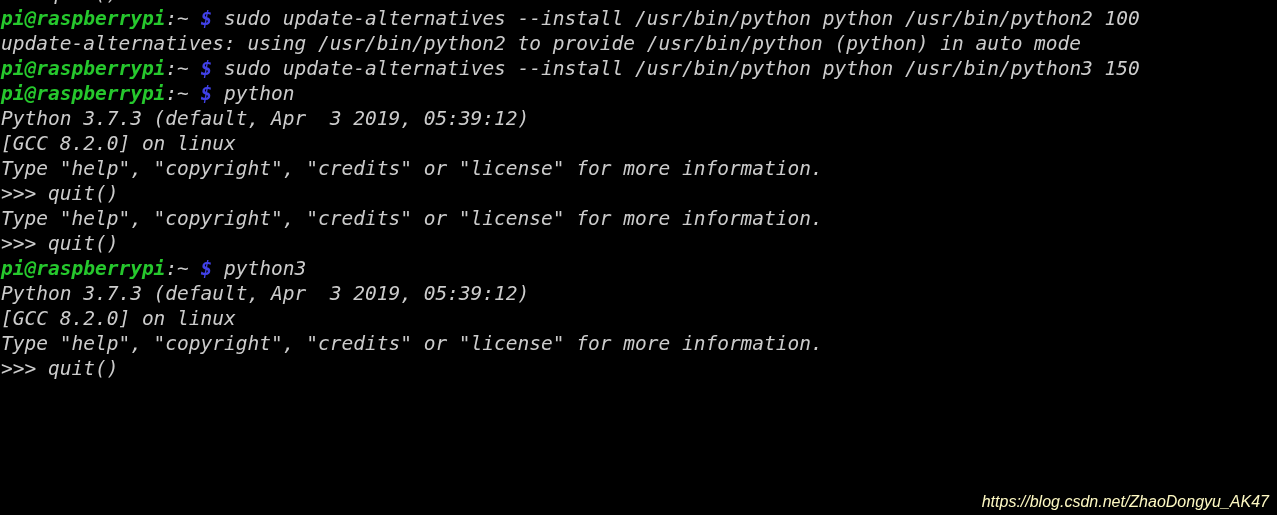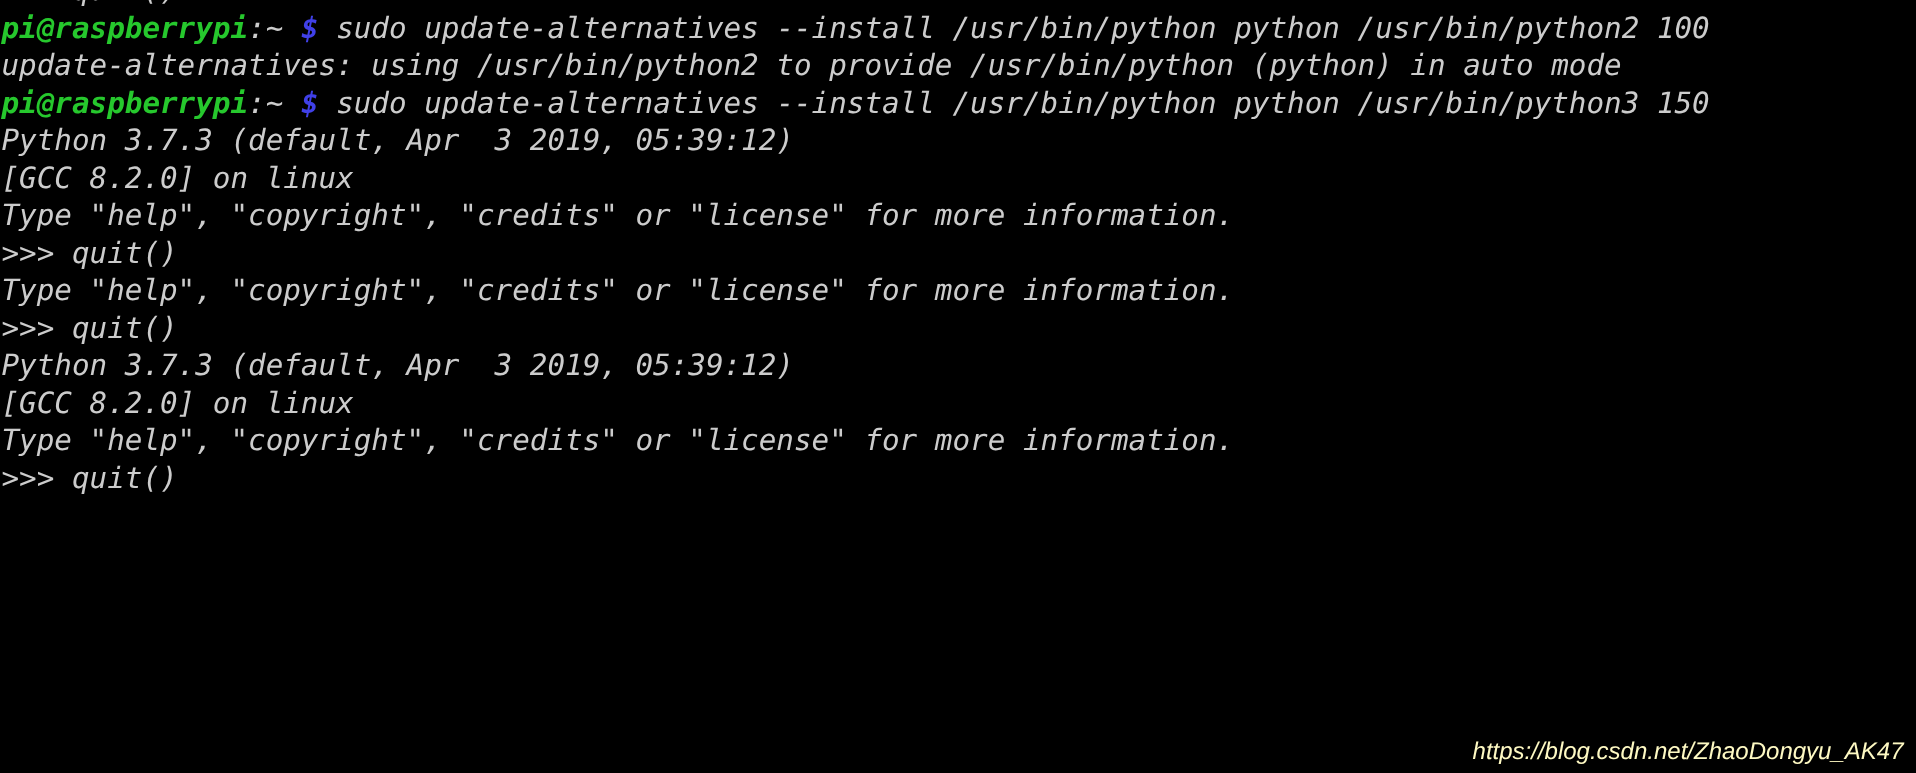--- a/index.html
+++ b/index.html
@@ -84,25 +84,27 @@
 </style>
 </head>
 <body>
 
 <div id="terminal">
   <div id="screen">
       <div class="line"><span class="seg out">&gt;&gt;&gt; quit()</span></div>
       <div class="line"><span class="seg userhost">pi@raspberrypi</span><span class="seg path">:~</span><span class="seg path"> </span><span class="seg dollar">$</span><span class="seg cmd"> sudo update-alternatives --install /usr/bin/python python /usr/bin/python2 100</span></div>
       <div class="line"><span class="seg out">update-alternatives: using /usr/bin/python2 to provide /usr/bin/python (python) in auto mode</span></div>
       <div class="line"><span class="seg userhost">pi@raspberrypi</span><span class="seg path">:~</span><span class="seg path"> </span><span class="seg dollar">$</span><span class="seg cmd"> sudo update-alternatives --install /usr/bin/python python /usr/bin/python3 150</span></div>
+      <div class="line"><span class="seg userhost">pi@raspberrypi</span><span class="seg path">:~</span><span class="seg path"> </span><span class="seg dollar">$</span><span class="seg cmd"> python</span></div>
       <div class="line"><span class="seg out">Python 3.7.3 (default, Apr  3 2019, 05:39:12)</span></div>
       <div class="line"><span class="seg out">[GCC 8.2.0] on linux</span></div>
       <div class="line"><span class="seg out">Type "help", "copyright", "credits" or "license" for more information.</span></div>
       <div class="line"><span class="seg out">&gt;&gt;&gt; quit()</span></div>
       <div class="line"><span class="seg out">Type "help", "copyright", "credits" or "license" for more information.</span></div>
       <div class="line"><span class="seg out">&gt;&gt;&gt; quit()</span></div>
+      <div class="line"><span class="seg userhost">pi@raspberrypi</span><span class="seg path">:~</span><span class="seg path"> </span><span class="seg dollar">$</span><span class="seg cmd"> python3</span></div>
       <div class="line"><span class="seg out">Python 3.7.3 (default, Apr  3 2019, 05:39:12)</span></div>
       <div class="line"><span class="seg out">[GCC 8.2.0] on linux</span></div>
       <div class="line"><span class="seg out">Type "help", "copyright", "credits" or "license" for more information.</span></div>
       <div class="line"><span class="seg out">&gt;&gt;&gt; quit()</span></div>
     </div>
   <div id="watermark">https://blog.csdn.net/ZhaoDongyu_AK47</div>
 </div>
 
 </body></html>

